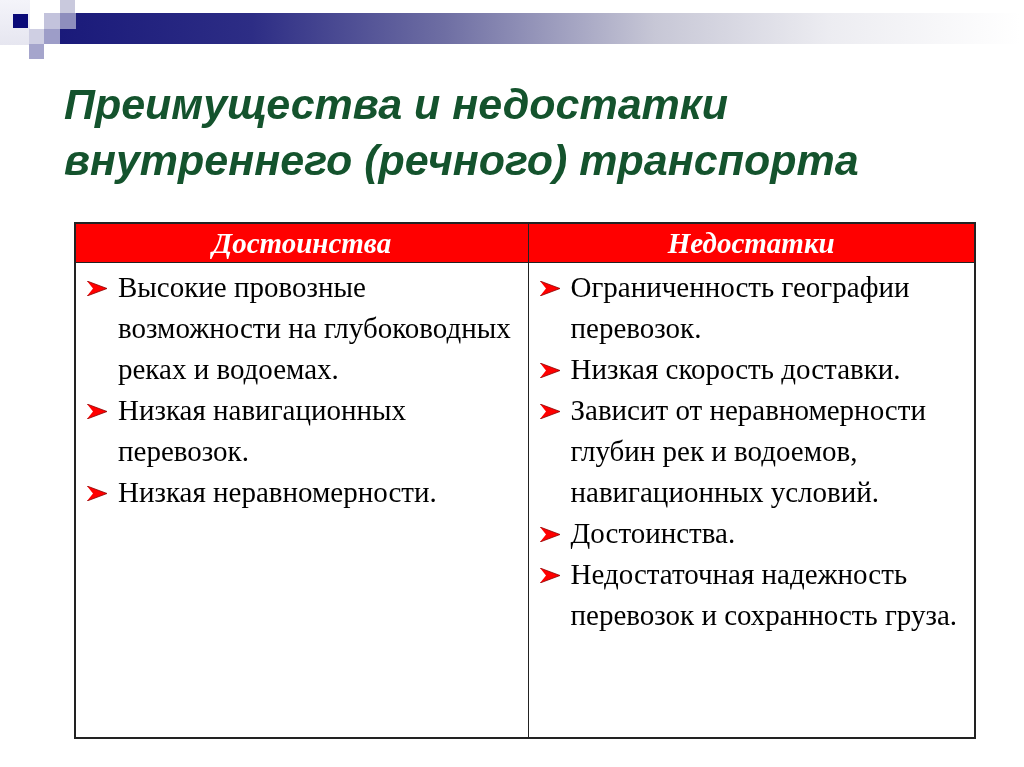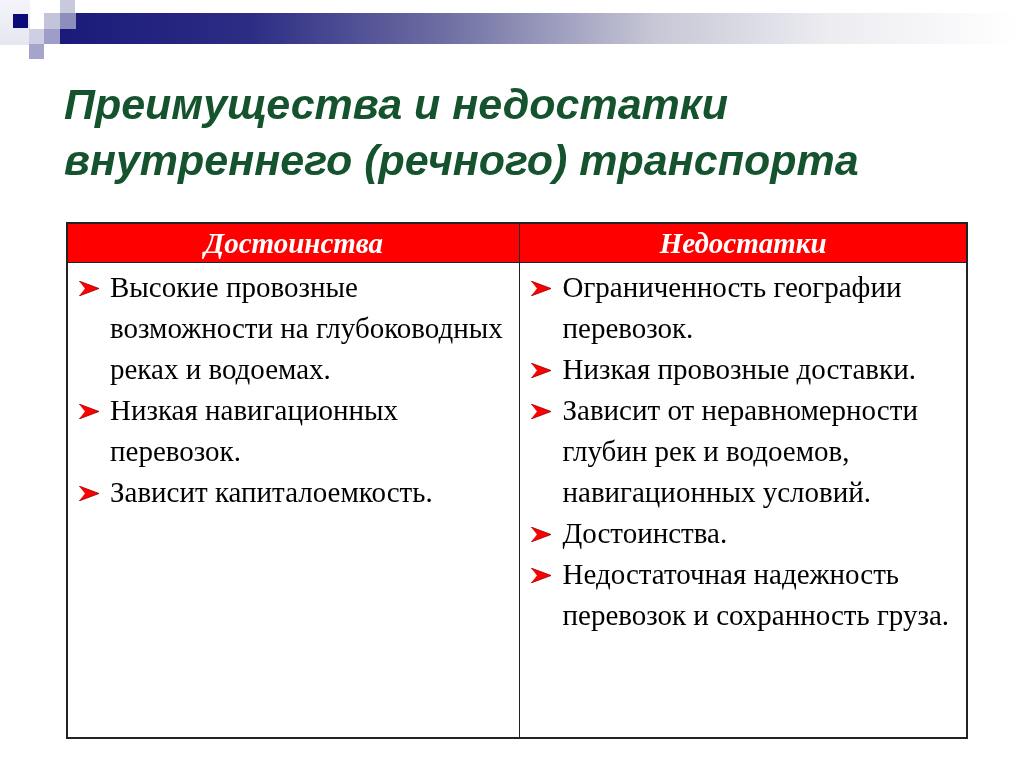--- a/index.html
+++ b/index.html
@@ -16,21 +16,21 @@
       background: linear-gradient(to right, #1a1a7a 0%, #2d2d85 20%, #6e6ea3 40%, #c7c7d6 62%, #ececf1 80%, #ffffff 100%);
     }
     .title {
       position: absolute; left: 64px; top: 76px; width: 900px;
       font-family: "Liberation Sans", sans-serif;
       font-weight: bold; font-style: italic;
       font-size: 43px; line-height: 56px; color: #14532d;
     }
     .title div { white-space: nowrap; }
     table.cmp {
-      position: absolute; left: 66px; top: 222px;
+      position: absolute; left: 74px; top: 222px;
       width: 902px; border-collapse: collapse;
       border: 2px solid #222;
     }
     table.cmp th {
       background: #ff0000; color: #ffffff;
       font-style: italic; font-weight: bold;
       font-size: 29px; line-height: 38px; height: 38px;
       text-align: center; padding: 0;
       border: 1.5px solid #222;
     }
@@ -97,39 +97,39 @@
                 <polygon points="0,0 20,7.5 0,15 6,7.5" fill="#ff0000"></polygon>
                 <polyline points="0,0 20,7.5 0,15" fill="none" stroke="#8a0000" stroke-width="0.8"></polyline>
               </svg>
             <span>Низкая навигационных перевозок.</span>
           </li>
           <li>
             <svg class="arrow" viewBox="0 0 20 15">
                 <polygon points="0,0 20,7.5 0,15 6,7.5" fill="#ff0000"></polygon>
                 <polyline points="0,0 20,7.5 0,15" fill="none" stroke="#8a0000" stroke-width="0.8"></polyline>
               </svg>
-            <span>Зависит капиталоемкость.</span>
+            <span>Низкая неравномерности.</span>
           </li>
         </ul>
       </td>
       <td>
         <ul class="items">
           <li>
             <svg class="arrow" viewBox="0 0 20 15">
                 <polygon points="0,0 20,7.5 0,15 6,7.5" fill="#ff0000"></polygon>
                 <polyline points="0,0 20,7.5 0,15" fill="none" stroke="#8a0000" stroke-width="0.8"></polyline>
               </svg>
             <span>Ограниченность географии перевозок.</span>
           </li>
           <li>
             <svg class="arrow" viewBox="0 0 20 15">
                 <polygon points="0,0 20,7.5 0,15 6,7.5" fill="#ff0000"></polygon>
                 <polyline points="0,0 20,7.5 0,15" fill="none" stroke="#8a0000" stroke-width="0.8"></polyline>
               </svg>
-            <span>Низкая провозные доставки.</span>
+            <span>Низкая скорость доставки.</span>
           </li>
           <li>
             <svg class="arrow" viewBox="0 0 20 15">
                 <polygon points="0,0 20,7.5 0,15 6,7.5" fill="#ff0000"></polygon>
                 <polyline points="0,0 20,7.5 0,15" fill="none" stroke="#8a0000" stroke-width="0.8"></polyline>
               </svg>
             <span>Зависит от неравномерности глубин рек и водоемов, навигационных условий.</span>
           </li>
           <li>
             <svg class="arrow" viewBox="0 0 20 15">

